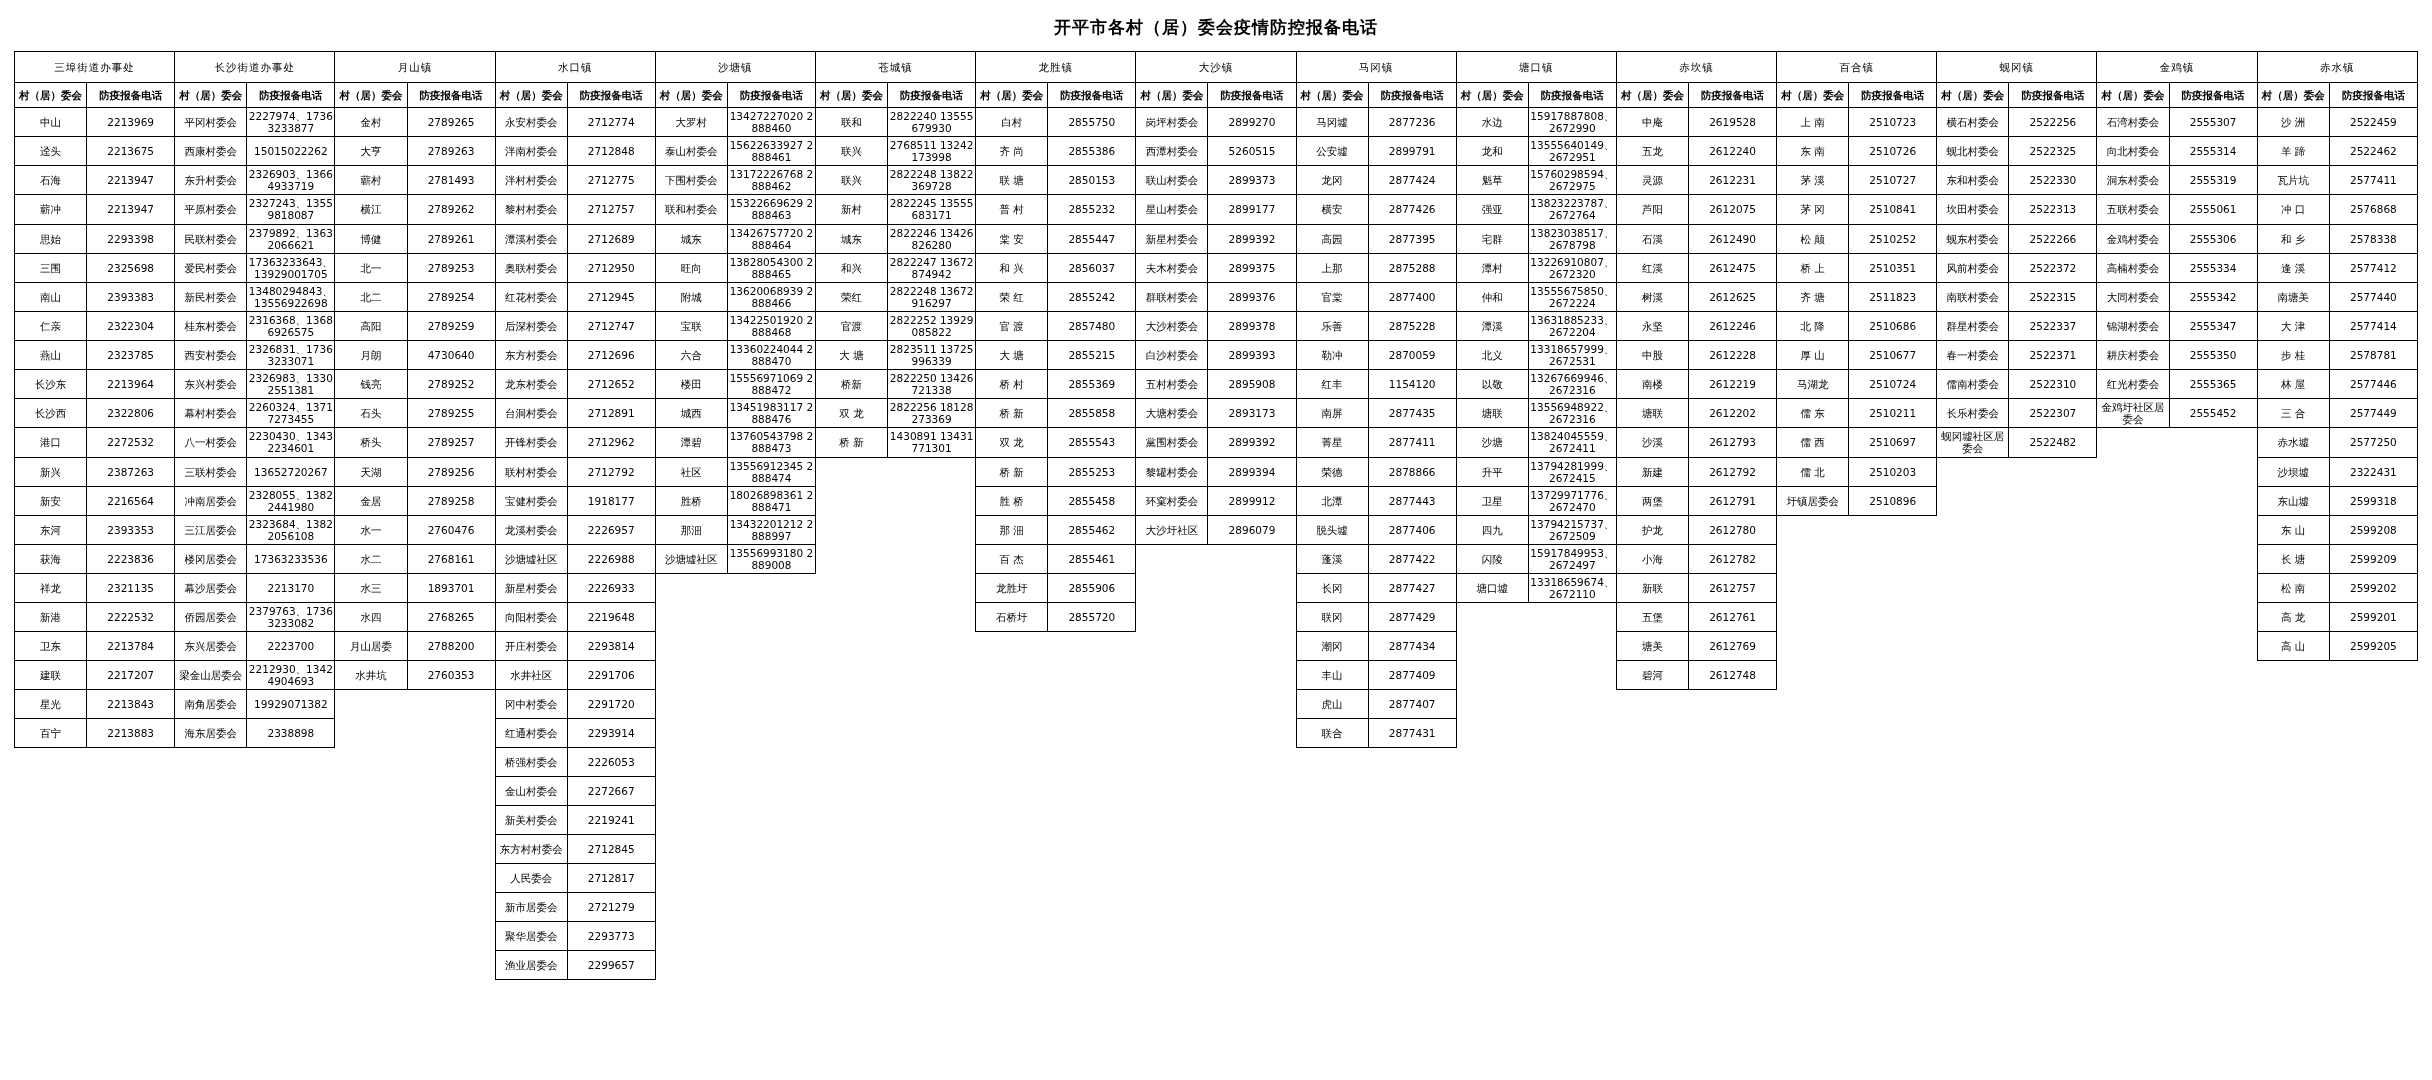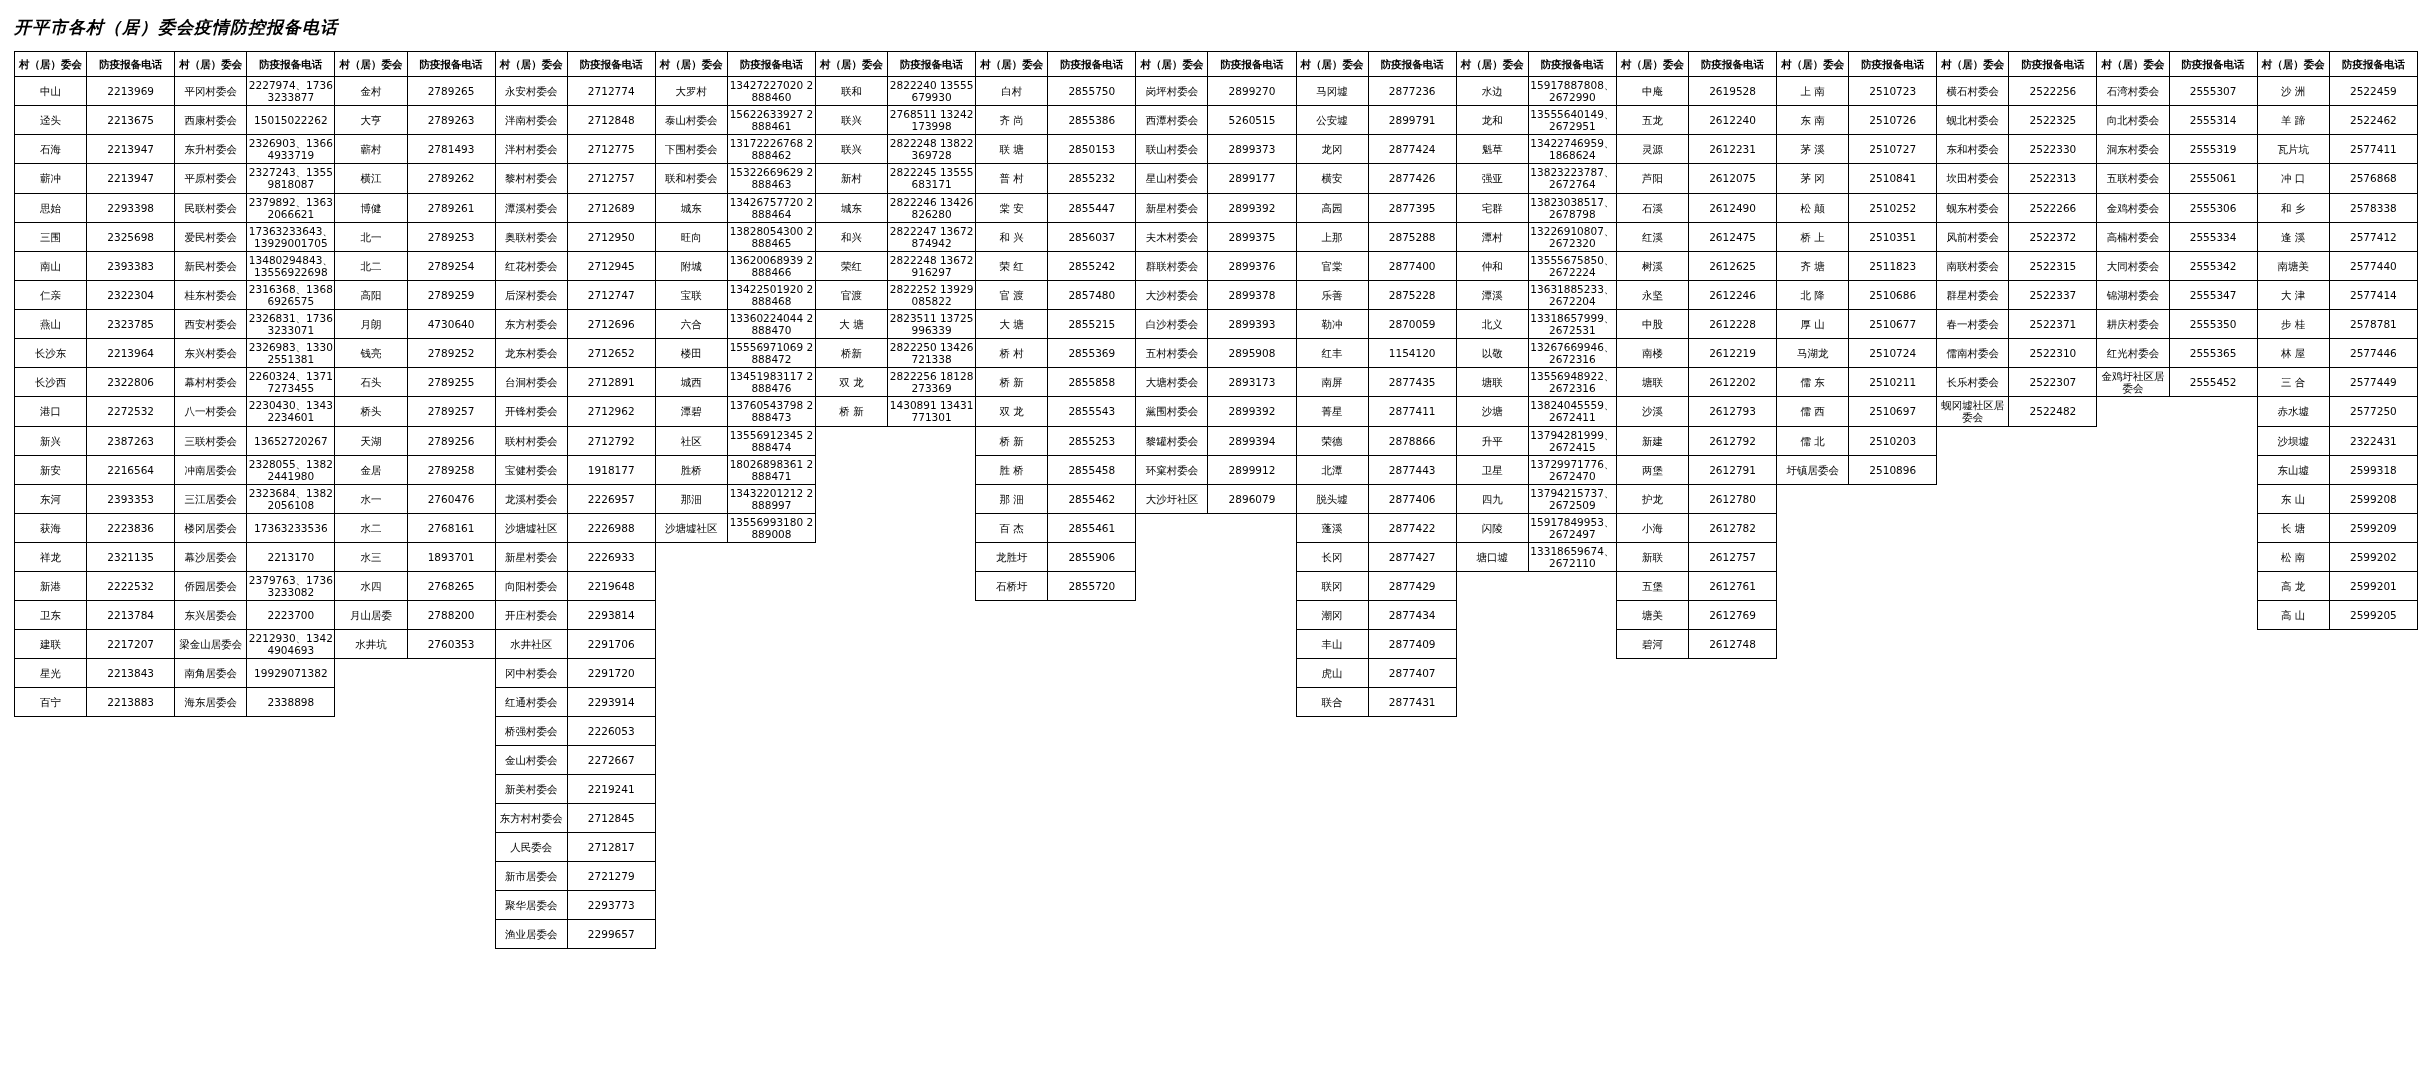--- a/index.html
+++ b/index.html
@@ -11,25 +11,25 @@
     width: 2432px;
     font-family: "DejaVu Sans", "Liberation Sans", sans-serif;
     color: #000000;
   }
   .page {
     width: 2432px;
     box-sizing: border-box;
     padding: 10px 14px 18px 14px;
   }
   .doc-title {
+    text-align: center;
     font-size: 17px;
     font-weight: bold;
     letter-spacing: 1px;
     margin: 6px 0 12px 0;
-    font-style: italic;
   }
   table.grid {
     border-collapse: collapse;
     table-layout: fixed;
     width: 2404px;
     margin: 0 auto;
   }
   table.grid td, table.grid th {
     border: 1px solid #000000;
     font-size: 10.5px;
@@ -94,20 +94,37 @@
         <col style="width: 3%;">
         <col style="width: 3.66%;">
         <col style="width: 3%;">
         <col style="width: 3.66%;">
         <col style="width: 3%;">
         <col style="width: 3.66%;">
         <col style="width: 3%;">
         <col style="width: 3.66%;">
       </colgroup>
     <thead>
+      <tr id="town-row">
+          <th class="town-head" colspan="2">三埠街道办事处</th>
+          <th class="town-head" colspan="2">长沙街道办事处</th>
+          <th class="town-head" colspan="2">月山镇</th>
+          <th class="town-head" colspan="2">水口镇</th>
+          <th class="town-head" colspan="2">沙塘镇</th>
+          <th class="town-head" colspan="2">苍城镇</th>
+          <th class="town-head" colspan="2">龙胜镇</th>
+          <th class="town-head" colspan="2">大沙镇</th>
+          <th class="town-head" colspan="2">马冈镇</th>
+          <th class="town-head" colspan="2">塘口镇</th>
+          <th class="town-head" colspan="2">赤坎镇</th>
+          <th class="town-head" colspan="2">百合镇</th>
+          <th class="town-head" colspan="2">蚬冈镇</th>
+          <th class="town-head" colspan="2">金鸡镇</th>
+          <th class="town-head" colspan="2">赤水镇</th>
+        </tr>
       <tr id="colhead-row">
           <th class="col-head">村（居）委会</th>
           <th class="col-head">防疫报备电话</th>
           <th class="col-head">村（居）委会</th>
           <th class="col-head">防疫报备电话</th>
           <th class="col-head">村（居）委会</th>
           <th class="col-head">防疫报备电话</th>
           <th class="col-head">村（居）委会</th>
           <th class="col-head">防疫报备电话</th>
           <th class="col-head">村（居）委会</th>
@@ -212,21 +229,21 @@
           <td class="phone-cell">13172226768 2888462</td>
           <td class="name-cell">联兴</td>
           <td class="phone-cell">2822248 13822369728</td>
           <td class="name-cell">联 塘</td>
           <td class="phone-cell">2850153</td>
           <td class="name-cell">联山村委会</td>
           <td class="phone-cell">2899373</td>
           <td class="name-cell">龙冈</td>
           <td class="phone-cell">2877424</td>
           <td class="name-cell">魁草</td>
-          <td class="phone-cell">13422746959、1868624</td>
+          <td class="phone-cell">15760298594、2672975</td>
           <td class="name-cell">灵源</td>
           <td class="phone-cell">2612231</td>
           <td class="name-cell">茅 溪</td>
           <td class="phone-cell">2510727</td>
           <td class="name-cell">东和村委会</td>
           <td class="phone-cell">2522330</td>
           <td class="name-cell">洞东村委会</td>
           <td class="phone-cell">2555319</td>
           <td class="name-cell">瓦片坑</td>
           <td class="phone-cell">2577411</td>

